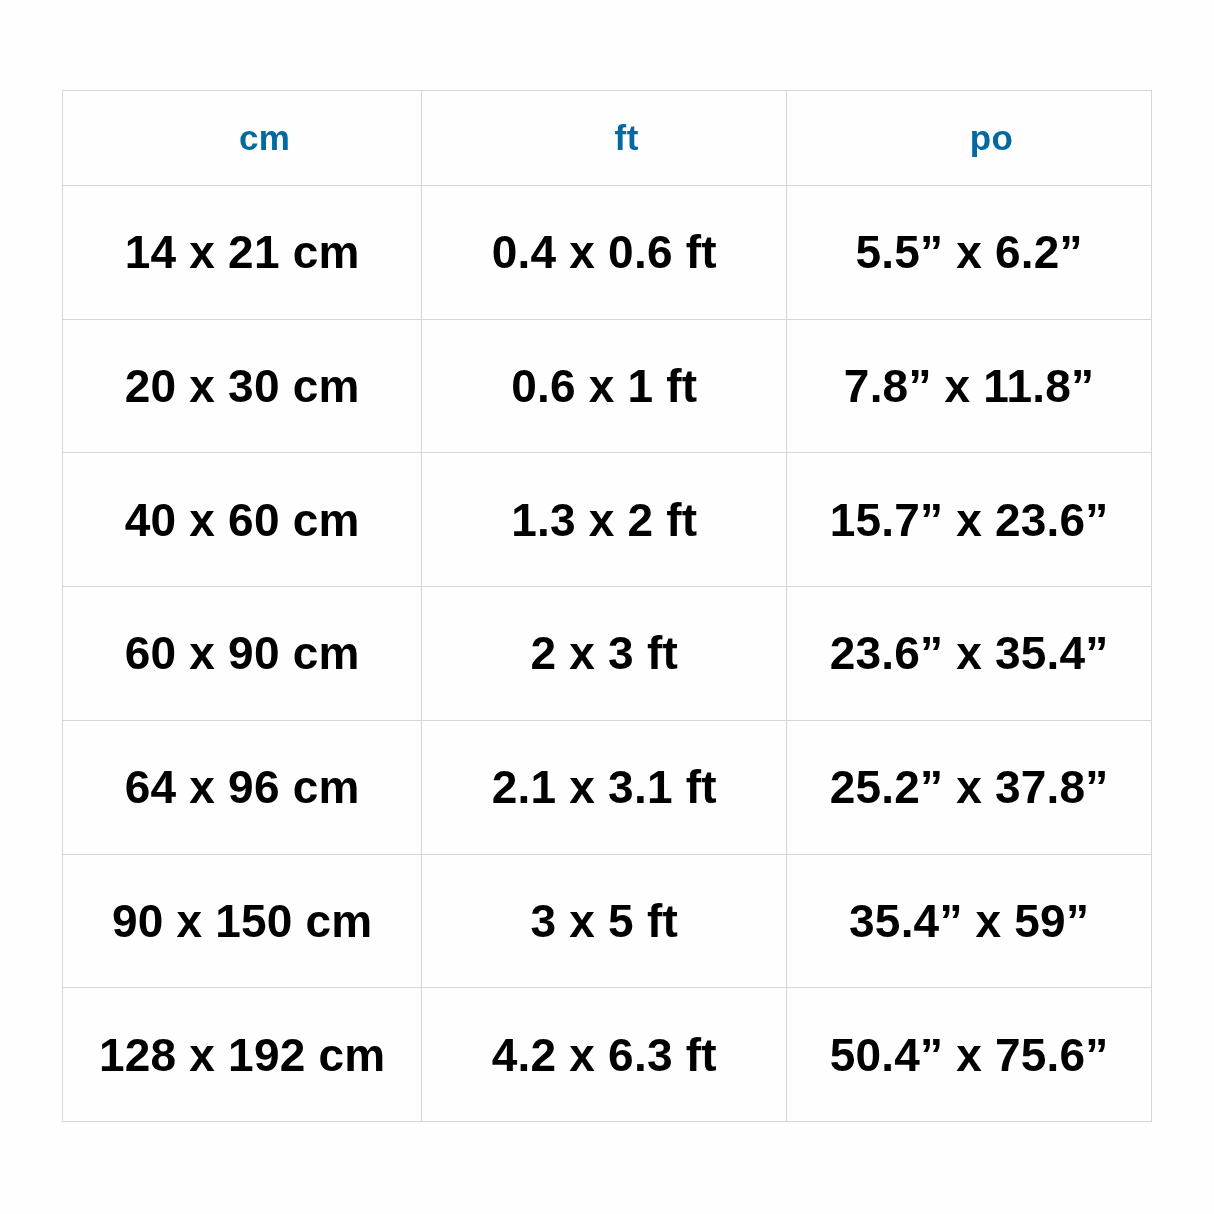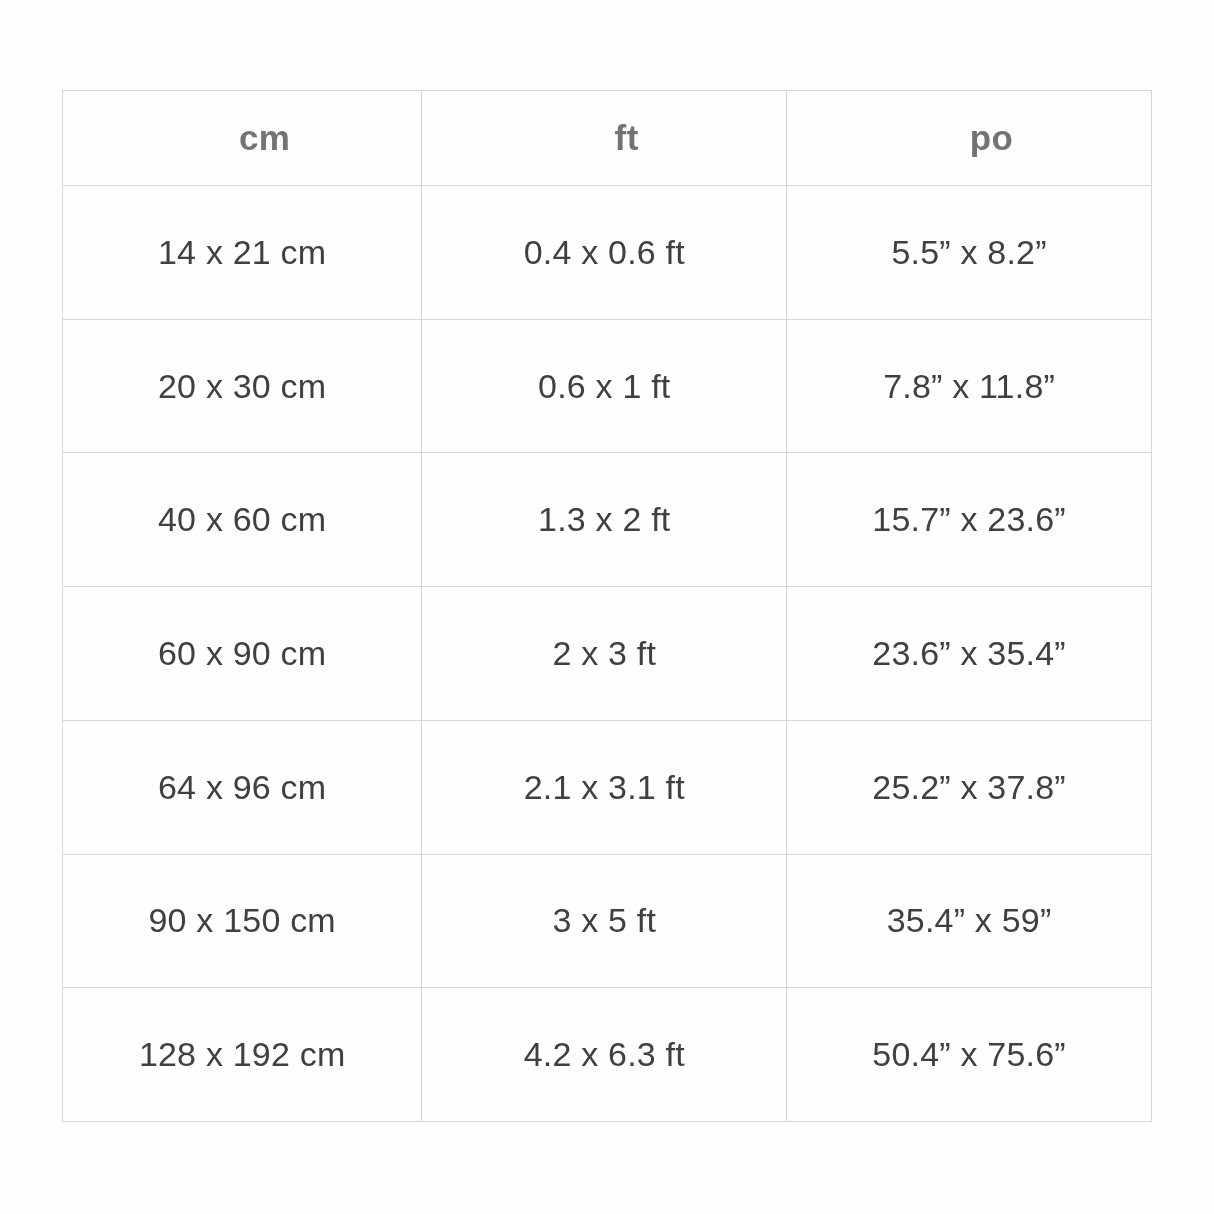--- a/index.html
+++ b/index.html
@@ -41,28 +41,28 @@
     border: 1px solid #d6d6d6;
     text-align: center;
     vertical-align: middle;
     padding: 0;
   }
   table.size-table th {
     font-size: 35px;
     font-weight: bold;
     letter-spacing: 0.5px;
     height: 94px;
-    color: #737373;
+    color: #0369a1;
     padding-left: 45px;
   }
   table.size-table td {
-    font-size: 34px;
-    font-weight: 400;
+    font-size: 46px;
+    font-weight: 700;
     height: 94px;
-    color: #404040;
+    color: #000000;
     letter-spacing: 0.2px;
   }
   table.size-table colgroup col.c1 { width: 33.0%; }
   table.size-table colgroup col.c2 { width: 33.5%; }
   table.size-table colgroup col.c3 { width: 33.5%; }
 </style>
 </head>
 <body>
 
 <div class="page">
@@ -77,21 +77,21 @@
         <tr>
           <th>cm</th>
           <th>ft</th>
           <th>po</th>
         </tr>
       </thead>
       <tbody>
         <tr>
           <td>14 x 21 cm</td>
           <td>0.4 x 0.6 ft</td>
-          <td>5.5” x 8.2”</td>
+          <td>5.5” x 6.2”</td>
         </tr>
         <tr>
           <td>20 x 30 cm</td>
           <td>0.6 x 1 ft</td>
           <td>7.8” x 11.8”</td>
         </tr>
         <tr>
           <td>40 x 60 cm</td>
           <td>1.3 x 2 ft</td>
           <td>15.7” x 23.6”</td>

